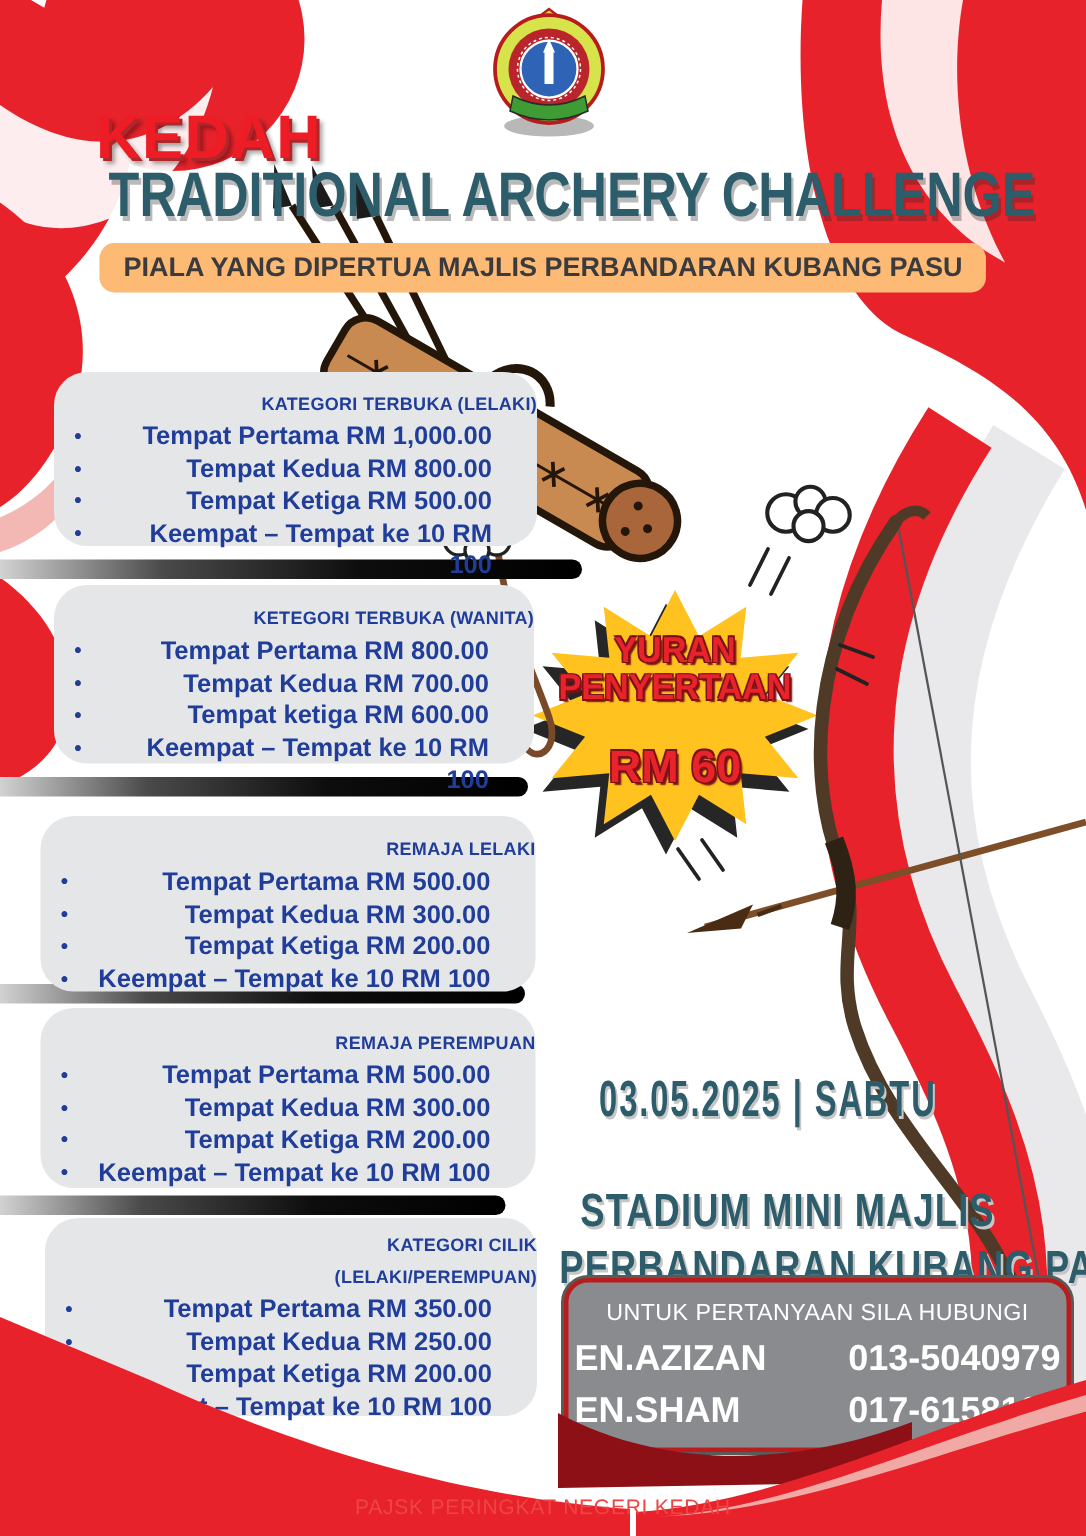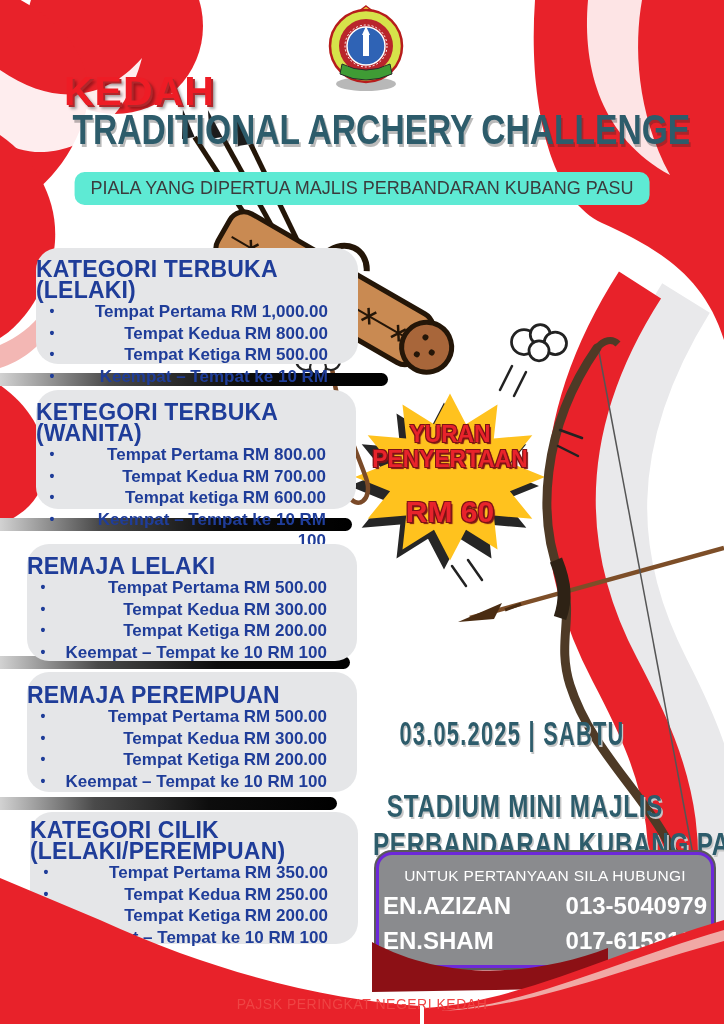--- a/index.html
+++ b/index.html
@@ -6,29 +6,29 @@
   .page{position:relative;width:724px;height:1024px;background:#fff;overflow:hidden;
         font-family:"Liberation Sans",sans-serif;margin:0 auto;}
   svg.decor{position:absolute;left:0;top:0;z-index:1;}
   
   .logo{position:absolute;left:322px;top:4px;width:88px;height:88px;z-index:4;}
   .kedah{position:absolute;left:64px;top:68px;font-size:41px;font-weight:bold;color:#ee1c25;
          letter-spacing:1px;z-index:4;text-shadow:2px 2px 0 #b0272b,4px 4px 3px rgba(0,0,0,.35);}
   .title2{position:absolute;left:0;right:0;top:106px;text-align:center;font-size:42px;font-weight:bold;
           color:#2d5c6b;white-space:nowrap;transform:scaleX(.8);z-index:4;
           text-shadow:2px 3px 0 rgba(40,40,40,.32);}
-  .subtitle{position:absolute;left:50%;top:172px;transform:translateX(-50%);background:#5eead4;
-            border-radius:10px;padding:6px 16px;font-size:18px;font-weight:normal;color:#3b3b3d;
+  .subtitle{position:absolute;left:50%;top:162px;transform:translateX(-50%);background:#fdba74;
+            border-radius:10px;padding:6px 16px;font-size:18px;font-weight:bold;color:#3b3b3d;
             white-space:nowrap;z-index:4;}
   .year{position:absolute;left:505px;top:190px;font-family:"DejaVu Serif",serif;font-style:italic;
         font-weight:bold;font-size:60px;color:#1c3a60;letter-spacing:2px;z-index:4;
         text-shadow:2px 2px 0 rgba(20,40,70,.25);}
   
   .cat-box{position:absolute;background:#e5e6e8;border-radius:22px;z-index:4;color:#1f3d99;box-sizing:border-box;}
-  .cat-title{font-weight:bold;font-size:23px;text-align:left;line-height:21px;letter-spacing:.2px;}
+  .cat-title{font-weight:bold;font-size:12px;text-align:right;line-height:21px;letter-spacing:.2px;}
   .cat-item{display:flex;font-weight:bold;font-size:17px;line-height:21.5px;}
   .bullet{width:32px;text-align:center;font-size:14px;}
   .itext{flex:1;text-align:right;margin-right:30px;}
   .box1{left:36px;top:248px;width:322px;height:116px;padding-top:11px;}
   .box2{left:36px;top:390px;width:320px;height:119px;padding-top:12px;}
   .box3{left:27px;top:544px;width:330px;height:117px;padding-top:12px;}
   .box4{left:27px;top:672px;width:330px;height:120px;padding-top:13px;}
   .box5{left:30px;top:812px;width:328px;height:132px;padding-top:8px;}
   
   .bar{position:absolute;left:0;height:13px;border-radius:0 8px 8px 0;z-index:3;
@@ -45,21 +45,21 @@
   
   .date{position:absolute;left:340px;top:714px;width:330px;text-align:center;font-size:34px;
         font-weight:bold;color:#2d5c6b;letter-spacing:2px;white-space:nowrap;z-index:4;
         transform:scaleX(.64);text-shadow:2px 2px 0 #c6c6c6;}
   .venue{position:absolute;left:330px;top:788px;width:390px;text-align:center;font-size:31px;
          font-weight:bold;color:#2d5c6b;letter-spacing:1px;line-height:38px;z-index:4;
          text-shadow:2px 2px 0 #c6c6c6;}
   .venue-line{display:block;transform:scaleX(.78);white-space:nowrap;}
   
   .contact{position:absolute;left:376px;top:852px;width:338px;height:116px;background:#8a8b8e;
-           border:3px solid #6d28d9;border-radius:16px;box-shadow:0 0 0 2px #5a5a5a;z-index:4;
+           border:3px solid #b91c1c;border-radius:16px;box-shadow:0 0 0 2px #5a5a5a;z-index:4;
            color:#fff;box-sizing:border-box;}
   .contact-heading{text-align:center;font-size:15.5px;margin-top:12px;letter-spacing:.3px;}
   .contact-row{display:flex;justify-content:space-between;padding:0 4px;font-size:24px;
                font-weight:bold;margin-top:7px;align-items:center;}
   svg.bottom{position:absolute;left:0;top:0;z-index:5;pointer-events:none;}
   .footer-text{position:absolute;left:0;right:0;bottom:12px;text-align:center;color:#ef4444;
                font-size:14px;letter-spacing:.5px;z-index:6;}
 </style>
 </head>
 <body>

